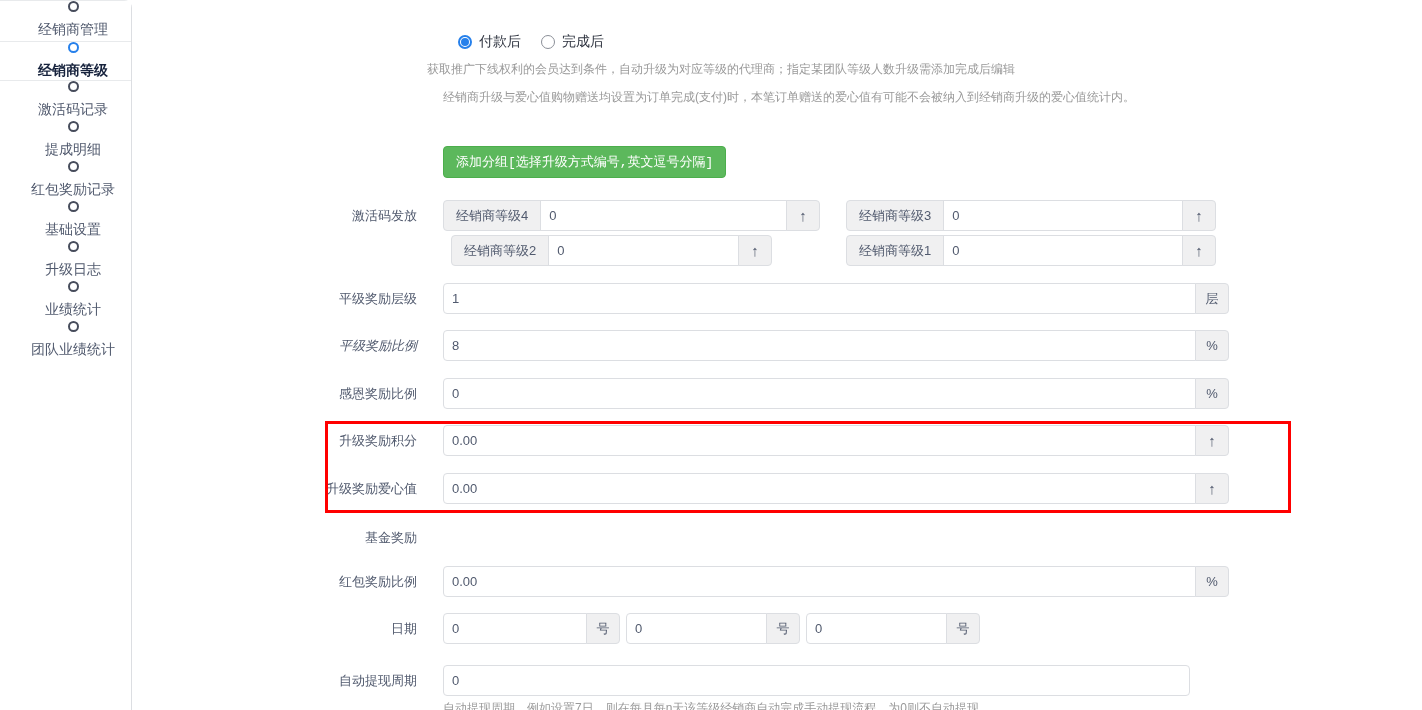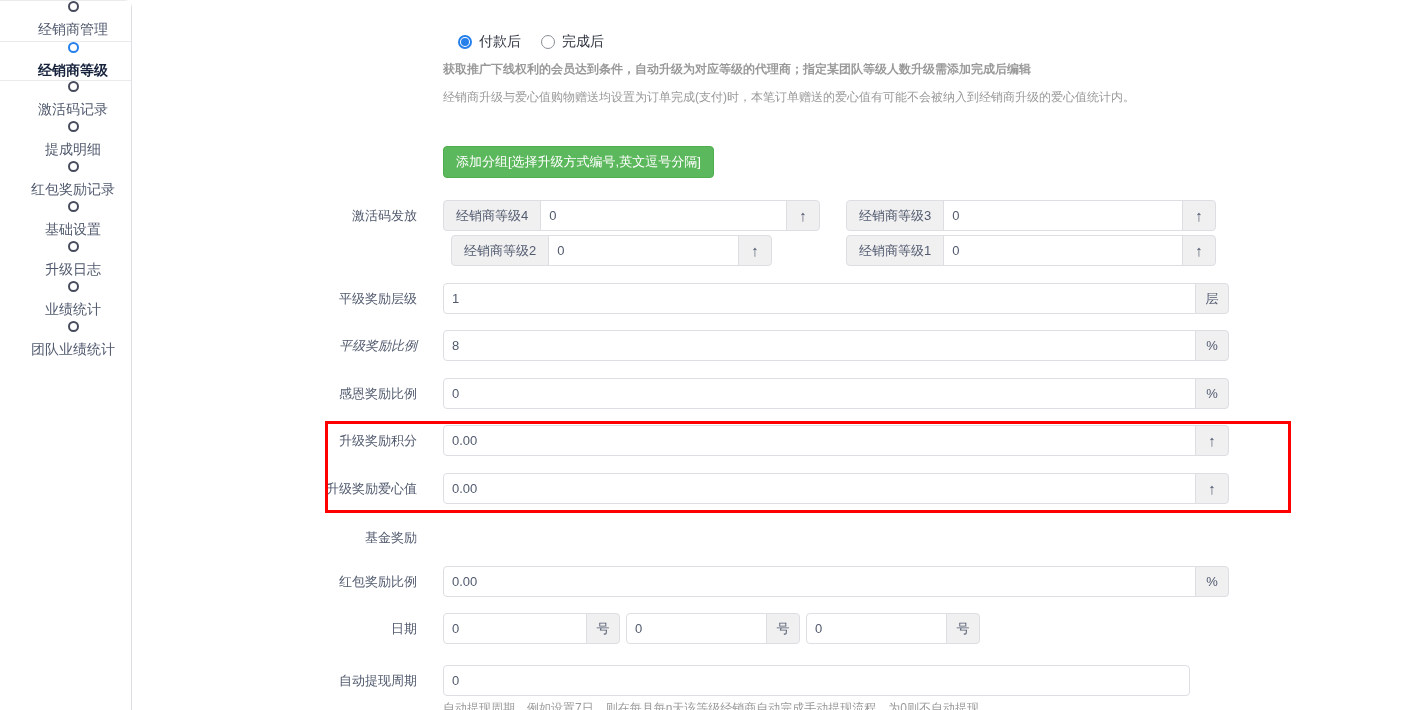--- a/index.html
+++ b/index.html
@@ -40,21 +40,21 @@
   
   .radio-row { position:absolute; display:flex; align-items:center; font-size:14px; color:#2f3440; height:16px; }
   .radio-opt { display:flex; align-items:center; gap:7px; margin-right:20px; cursor:pointer;justify-content:space-between; }
   .rdot { width:14px; height:14px; border-radius:50%; flex:0 0 14px; position:relative; background:#fff; }
   .rdot.off { border:1px solid #8b8f98; }
   .rdot.on { border:2px solid #2680eb; }
   .rdot.on::after { content:""; position:absolute; inset:1px; border-radius:50%; background:#2680eb; }
 
   .btn-green { position:absolute; left:443px; top:146px; height:32px; padding:0 12px;
                background:#5cb85c; border:1px solid #4cae4c; border-radius:4px; color:#fff;
-               font-size:13px; font-family:Liberation Sans, sans-serif; display:flex; align-items:center; cursor:pointer; white-space:nowrap; }
+               font-size:13px; font-family:Liberation Mono, monospace; display:flex; align-items:center; cursor:pointer; white-space:nowrap; }
 
   .red-box { position:absolute; left:325px; top:421px; width:966px; height:92px;
              border:3px solid #ff0000; pointer-events:none; }
 </style>
 </head>
 <body>
 
 <div class="screen">
 
   <div class="sidebar">
@@ -99,21 +99,21 @@
   <div class="radio-row" style="left:458px; top:34px;">
     <span class="radio-opt">
       <span class="rdot on"></span>
       <span>付款后</span>
     </span>
     <span class="radio-opt">
       <span class="rdot off"></span>
       <span>完成后</span>
     </span>
   </div>
-  <div class="help" style="left:443px; top:61px;font-weight:bold;">获取推广下线权利的会员达到条件，自动升级为对应等级的代理商；指定某团队等级人数升级需添加完成后编辑</div>
+  <div class="help" style="left:427px; top:61px;">获取推广下线权利的会员达到条件，自动升级为对应等级的代理商；指定某团队等级人数升级需添加完成后编辑</div>
   <div class="help" style="left:443px; top:89px;">经销商升级与爱心值购物赠送均设置为订单完成(支付)时，本笔订单赠送的爱心值有可能不会被纳入到经销商升级的爱心值统计内。</div>
 
   <button class="btn-green">添加分组[选择升级方式编号,英文逗号分隔]</button>
 
   <div class="form-label" style="top:200px;">激活码发放</div>
 
   <div class="igroup" style="left:443px; top:200px; width:377px;">
     <span class="addon pre">经销商等级4</span>
     <input class="tinput" value="0" style="">
     <button class="addon fix">

